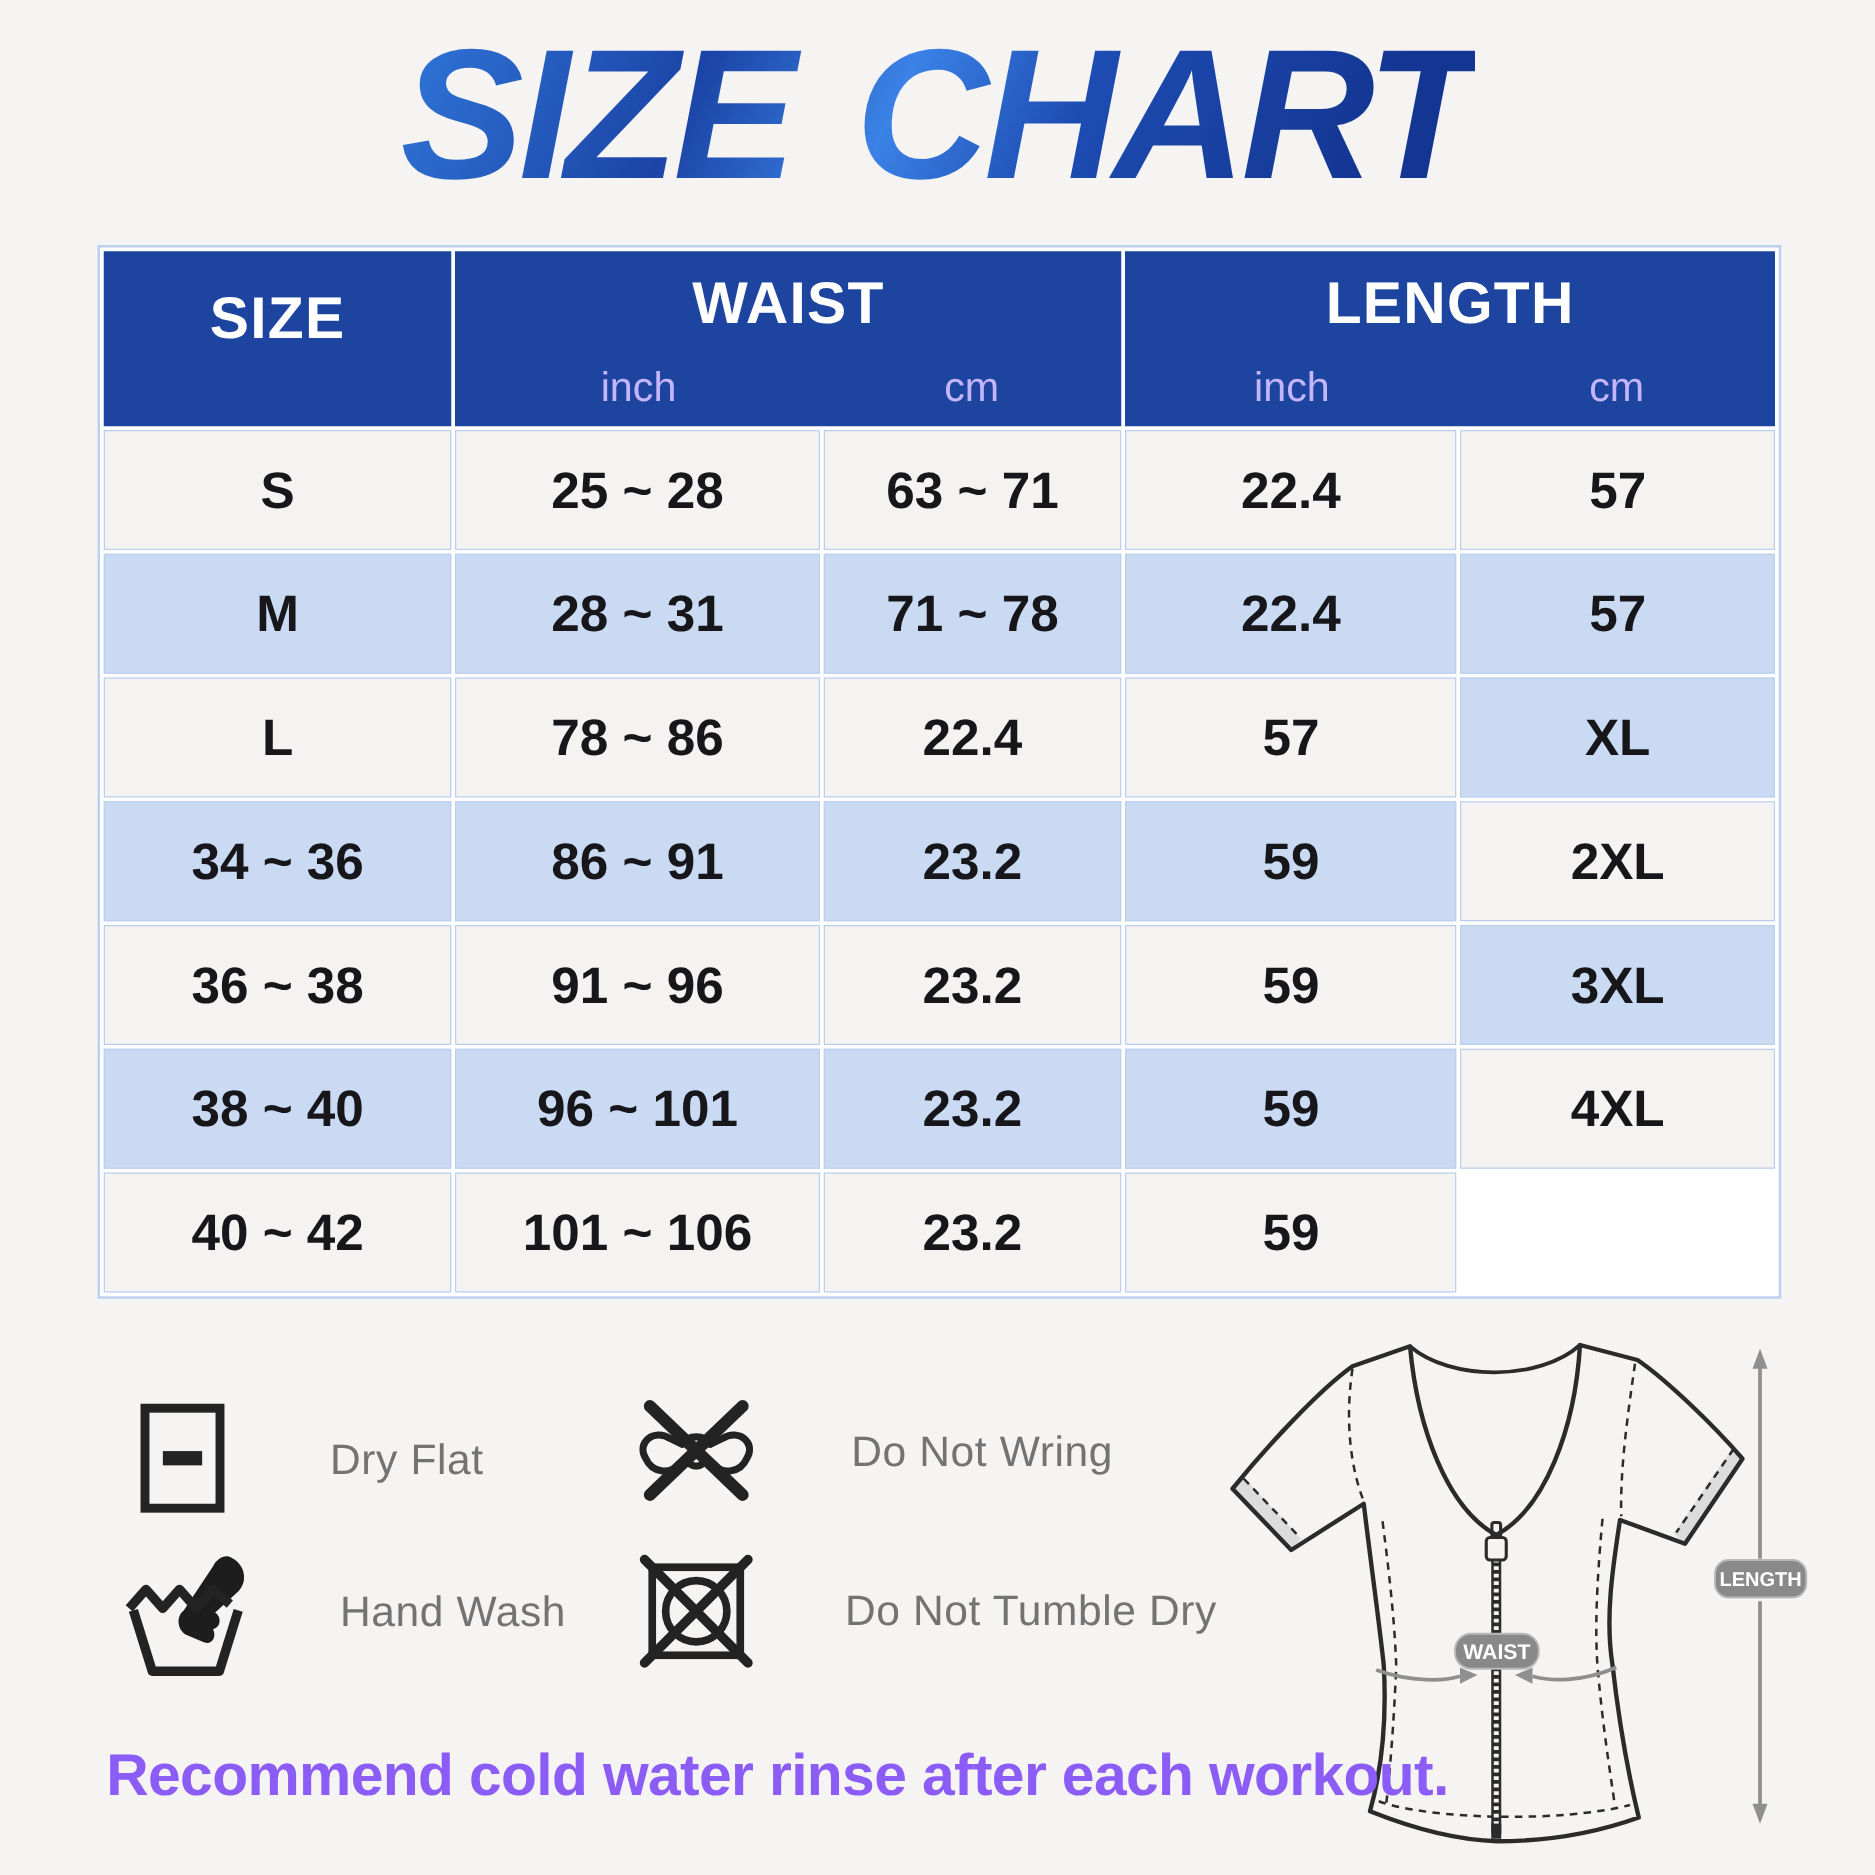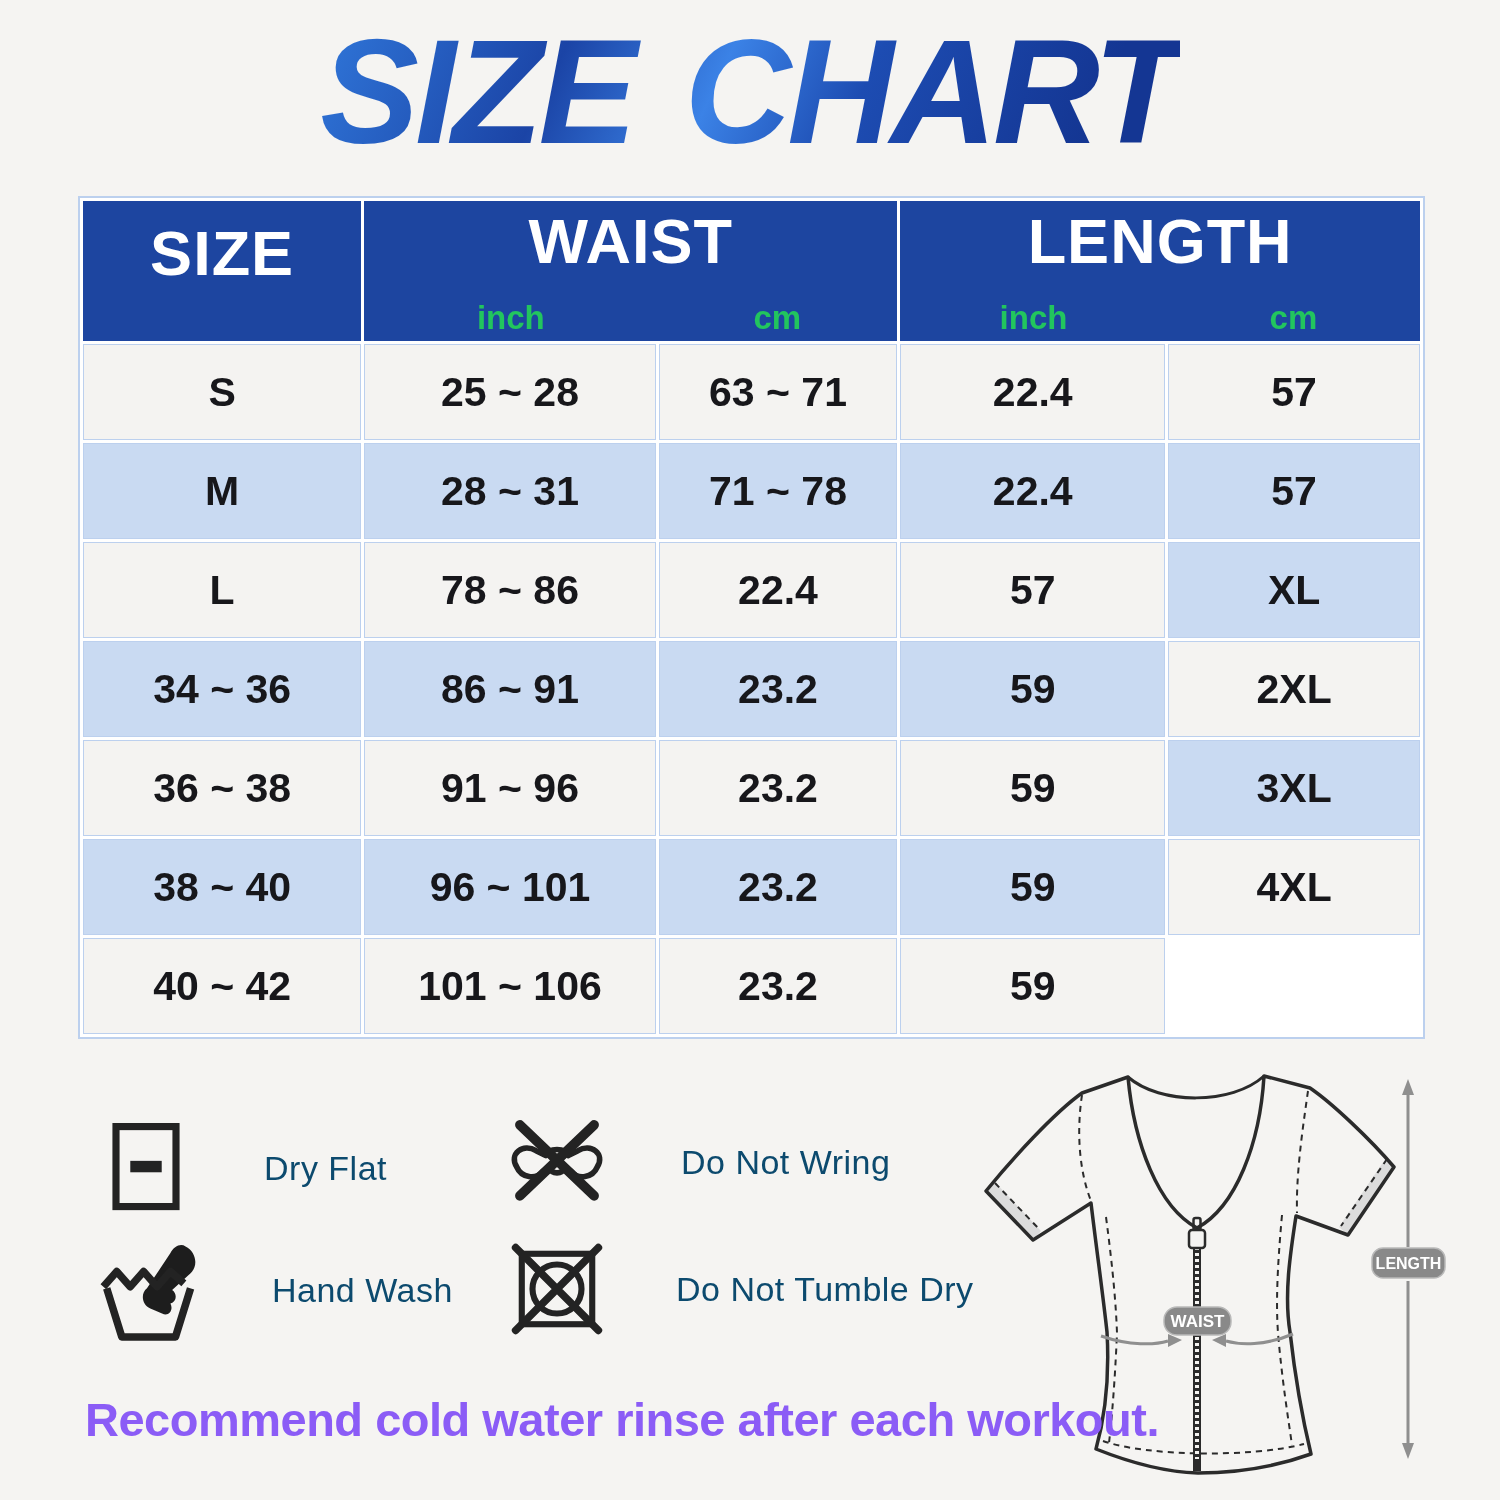--- a/index.html
+++ b/index.html
@@ -35,38 +35,38 @@
     gap:3px;
   }
   .th {
     background:#1d45a0; color:#ffffff;
     display:flex; flex-direction:column; justify-content:center;
   }
   .th-size { grid-column:1; align-items:center; }
   .th-size .th-title { padding-bottom:36px; }
   .th-group { position:relative; }
   .th-title {
-    text-align:center; font-size:63px; font-weight:bold; letter-spacing:1px;
+    text-align:center; font-size:47px; font-weight:bold; letter-spacing:1px;
   }
   .th-units { display:grid; margin-top:4px; }
   .th-units-waist { grid-template-columns:22fr 18fr; }
   .th-units-length { grid-template-columns:20fr 19fr; }
-  .th-units span { text-align:center; font-size:33px; font-weight:700; color:#22c55e;margin-top:18px; }
+  .th-units span { text-align:center; font-size:33px; font-weight:400; color:#c4b5fd;margin-top:18px; }
   .td {
     display:flex; align-items:center; justify-content:center;
     font-size:41px; font-weight:bold; color:#17171b;
     border:1px solid #bcd0ee;
   }
   .row-light .td, .td.row-light { background:#f4f3f1; }
   .row-blue  .td, .td.row-blue  { background:#c9daf2; }
 
   
   .care-item { position:absolute; display:flex; align-items:center; }
   .care-item svg { flex:0 0 auto; }
-  .care-label { font-size:34px; font-weight:400; color:#0c4a6e; letter-spacing:0.5px; }
+  .care-label { font-size:34px; font-weight:400; color:#737373; letter-spacing:0.5px; }
   #care-dry-flat   { left:100px; top:1118px; }
   #care-dry-flat   .care-label { margin-left:72px; }
   #care-wring      { left:505px; top:1112px; }
   #care-wring      .care-label { margin-left:72px; }
   #care-hand-wash  { left:98px;  top:1238px; }
   #care-hand-wash  .care-label { margin-left:66px; }
   #care-tumble     { left:508px; top:1240px; }
   #care-tumble     .care-label { margin-left:70px; }
 
   

